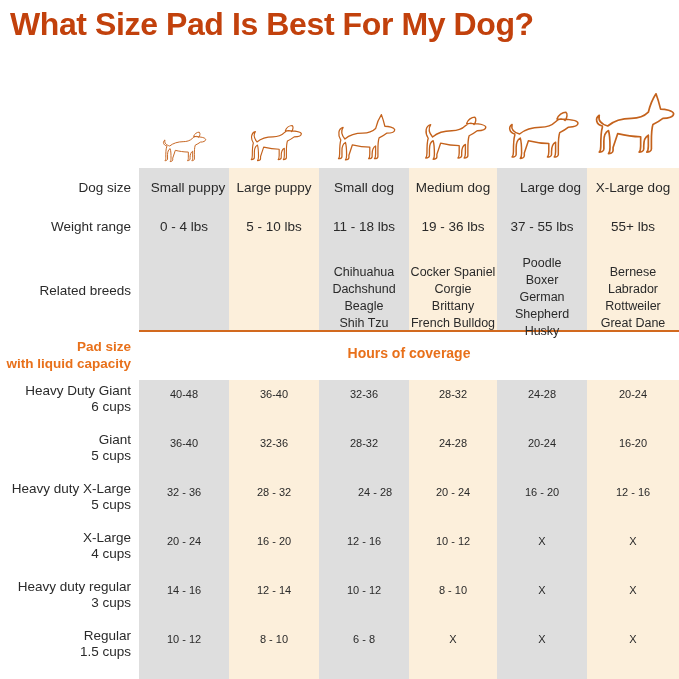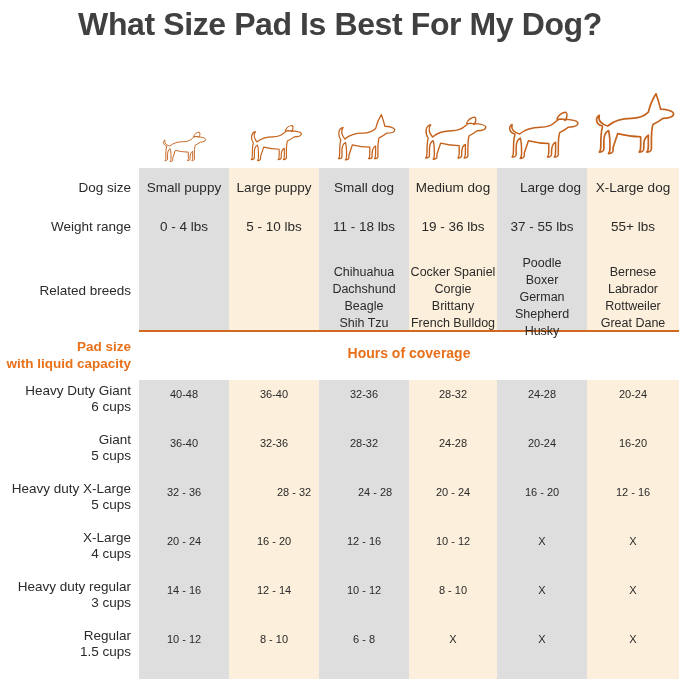--- a/index.html
+++ b/index.html
@@ -23,24 +23,23 @@
 
   
   #title {
     position: absolute;
     left: 10px;
     top: 6px;
     width: 660px;
     font-size: 32px;
     font-weight: bold;
     letter-spacing: -0.4px;
-    color: #404040;
+    color: #c2410c;
     white-space: nowrap;
     font-family: "Liberation Sans", sans-serif;
-    text-align: center;
   }
 
   
   .col-stripe {
     position: absolute;
     top: 168px;
     height: 162px;
   }
   .col-stripe.gray  { background: #DEDEDE; }
   .col-stripe.cream { background: #FCEFDB; }
@@ -189,21 +188,21 @@
 
   <div id="padsize-label" style="top:338px;">
     <div>Pad size</div>
     <div>with liquid capacity</div>
   </div>
 
   <div id="orange-rule"></div>
   <div id="hours-label">Hours of coverage</div>
 
   <div id="header-cells">
-      <div class="cell header-cell" style="left: 139px; width: 90px; top: 180px;">Small puppy</div>
+      <div class="cell header-cell" style="left: 139px; width: 98px; top: 180px;">Small puppy</div>
       <div class="cell header-cell" style="left: 139px; width: 90px; top: 219px;">0 - 4 lbs</div>
       <div class="cell header-cell" style="left: 229px; width: 90px; top: 180px;">Large puppy</div>
       <div class="cell header-cell" style="left: 229px; width: 90px; top: 219px;">5 - 10 lbs</div>
       <div class="cell header-cell" style="left: 319px; width: 90px; top: 180px;">Small dog</div>
       <div class="cell header-cell" style="left: 319px; width: 90px; top: 219px;">11 - 18 lbs</div>
       <div class="cell breed-cell" style="left: 319px; width: 90px; top: 264px;">
         <div>Chihuahua</div>
         <div>Dachshund</div>
         <div>Beagle</div>
         <div>Shih Tzu</div>
@@ -267,21 +266,21 @@
       <div class="cell data-cell" style="left: 409px; width: 88px; top: 386px;">28-32</div>
       <div class="cell data-cell" style="left: 497px; width: 90px; top: 386px;">24-28</div>
       <div class="cell data-cell" style="left: 587px; width: 92px; top: 386px;">20-24</div>
       <div class="cell data-cell" style="left: 139px; width: 90px; top: 435px;">36-40</div>
       <div class="cell data-cell" style="left: 229px; width: 90px; top: 435px;">32-36</div>
       <div class="cell data-cell" style="left: 319px; width: 90px; top: 435px;">28-32</div>
       <div class="cell data-cell" style="left: 409px; width: 88px; top: 435px;">24-28</div>
       <div class="cell data-cell" style="left: 497px; width: 90px; top: 435px;">20-24</div>
       <div class="cell data-cell" style="left: 587px; width: 92px; top: 435px;">16-20</div>
       <div class="cell data-cell" style="left: 139px; width: 90px; top: 484px;">32 - 36</div>
-      <div class="cell data-cell" style="left: 229px; width: 90px; top: 484px; padding-left: 20px;">28 - 32</div>
+      <div class="cell data-cell" style="left: 229px; width: 90px; top: 484px;">28 - 32</div>
       <div class="cell data-cell" style="left: 319px; width: 112px; top: 484px;">24 - 28</div>
       <div class="cell data-cell" style="left: 409px; width: 88px; top: 484px;">20 - 24</div>
       <div class="cell data-cell" style="left: 497px; width: 90px; top: 484px;">16 - 20</div>
       <div class="cell data-cell" style="left: 587px; width: 92px; top: 484px;">12 - 16</div>
       <div class="cell data-cell" style="left: 139px; width: 90px; top: 533px;">20 - 24</div>
       <div class="cell data-cell" style="left: 229px; width: 90px; top: 533px;">16 - 20</div>
       <div class="cell data-cell" style="left: 319px; width: 90px; top: 533px;">12 - 16</div>
       <div class="cell data-cell" style="left: 409px; width: 88px; top: 533px;">10 - 12</div>
       <div class="cell data-cell" style="left: 497px; width: 90px; top: 533px;">X</div>
       <div class="cell data-cell" style="left: 587px; width: 92px; top: 533px;">X</div>

